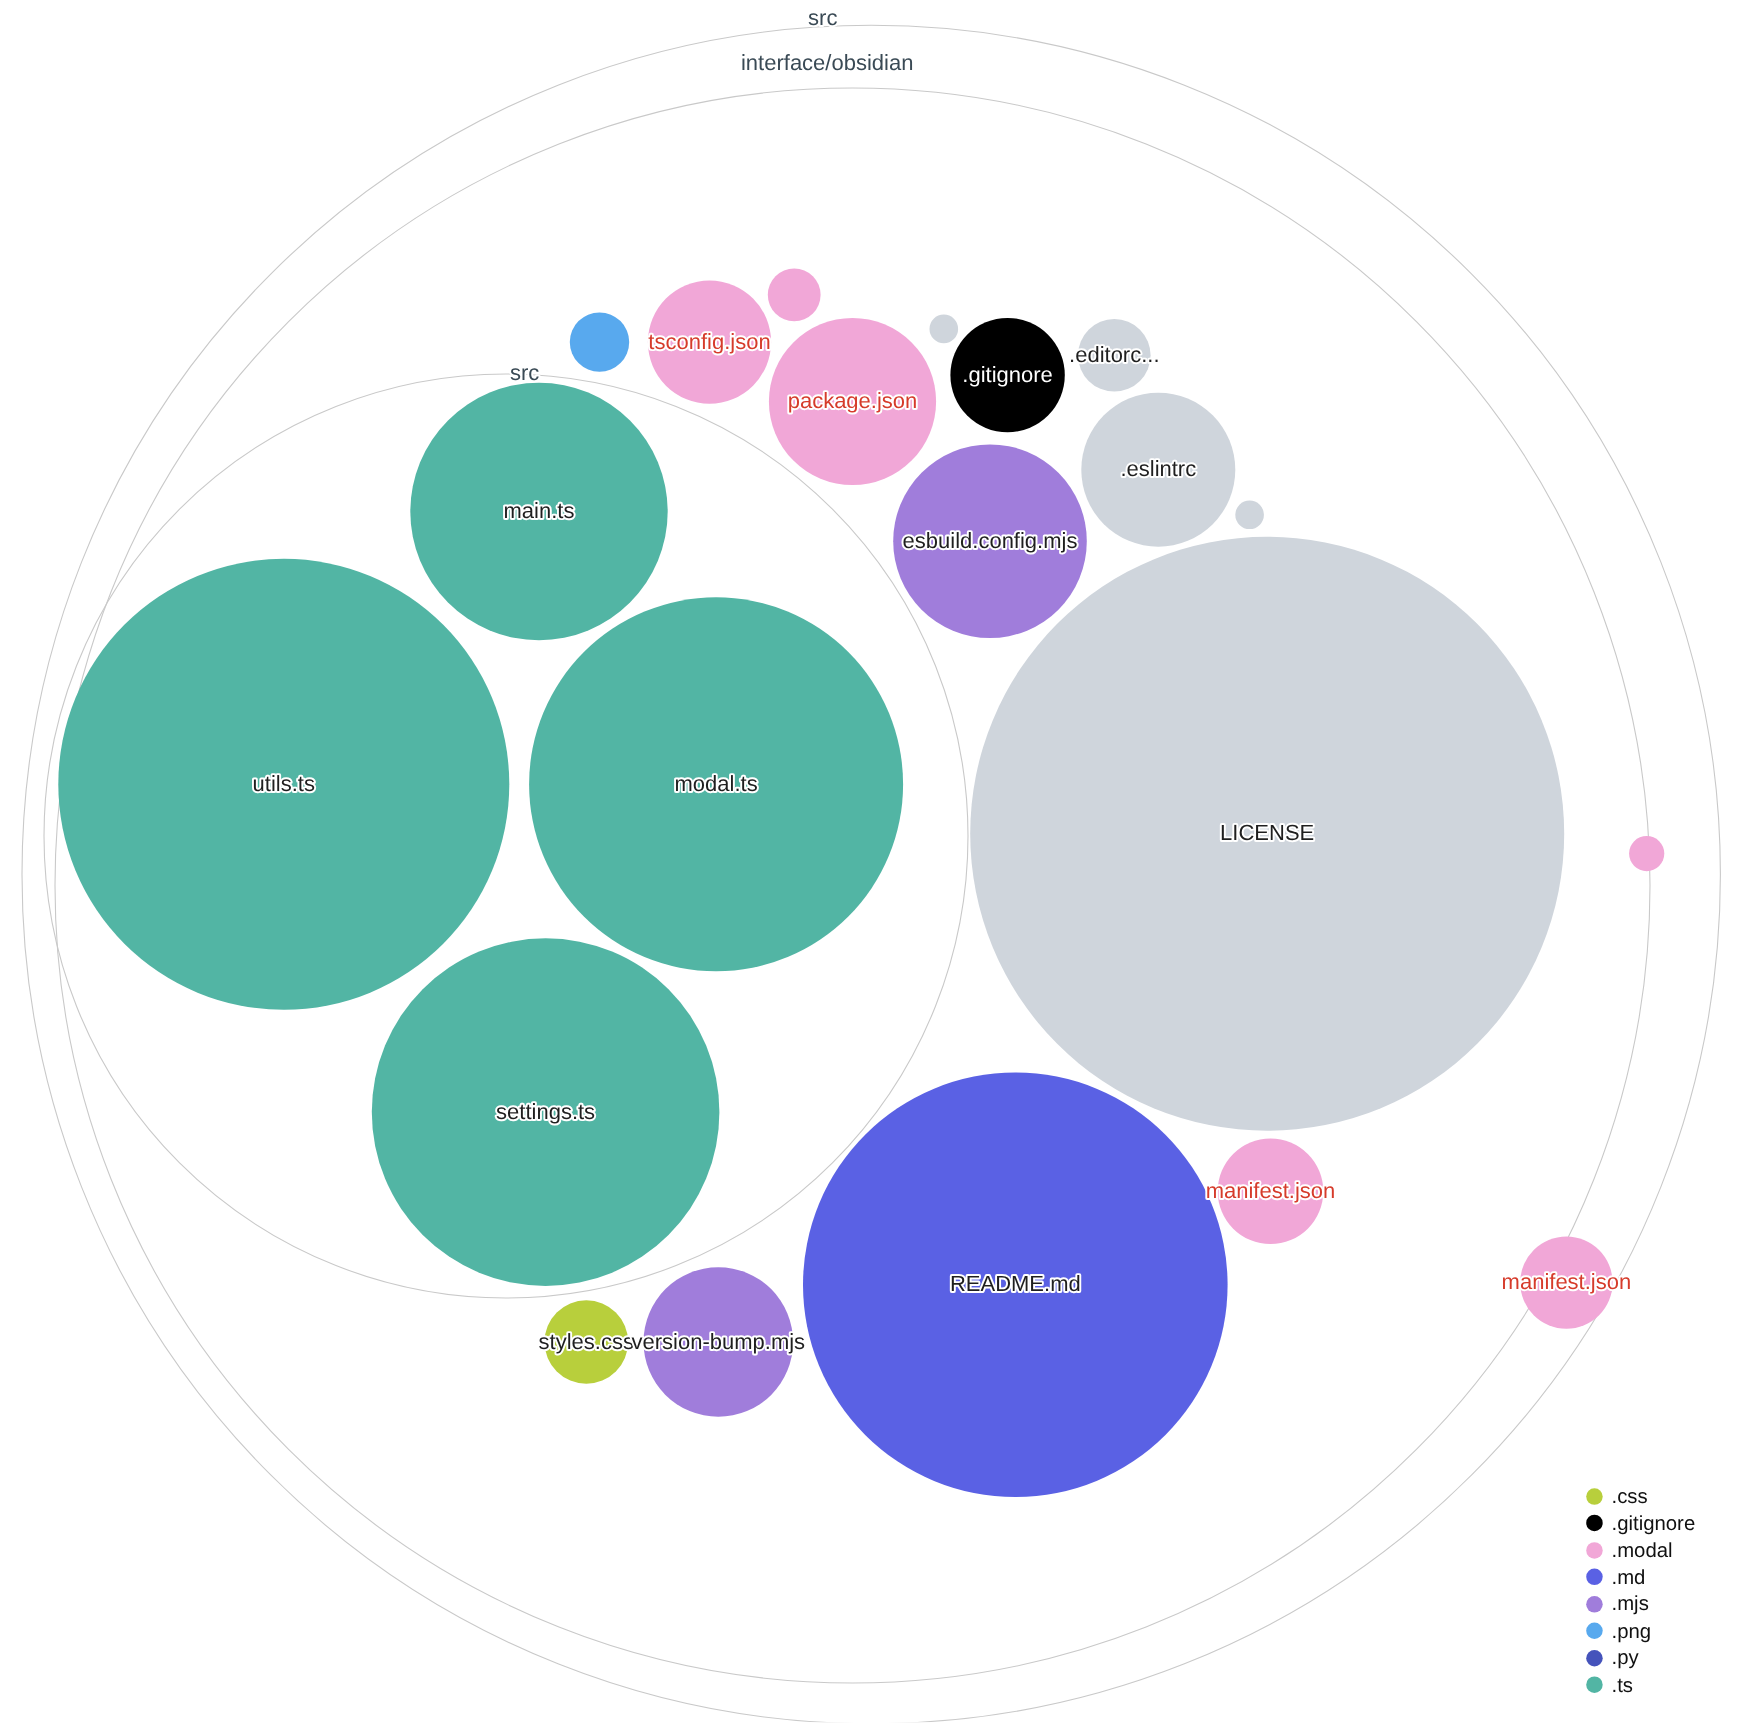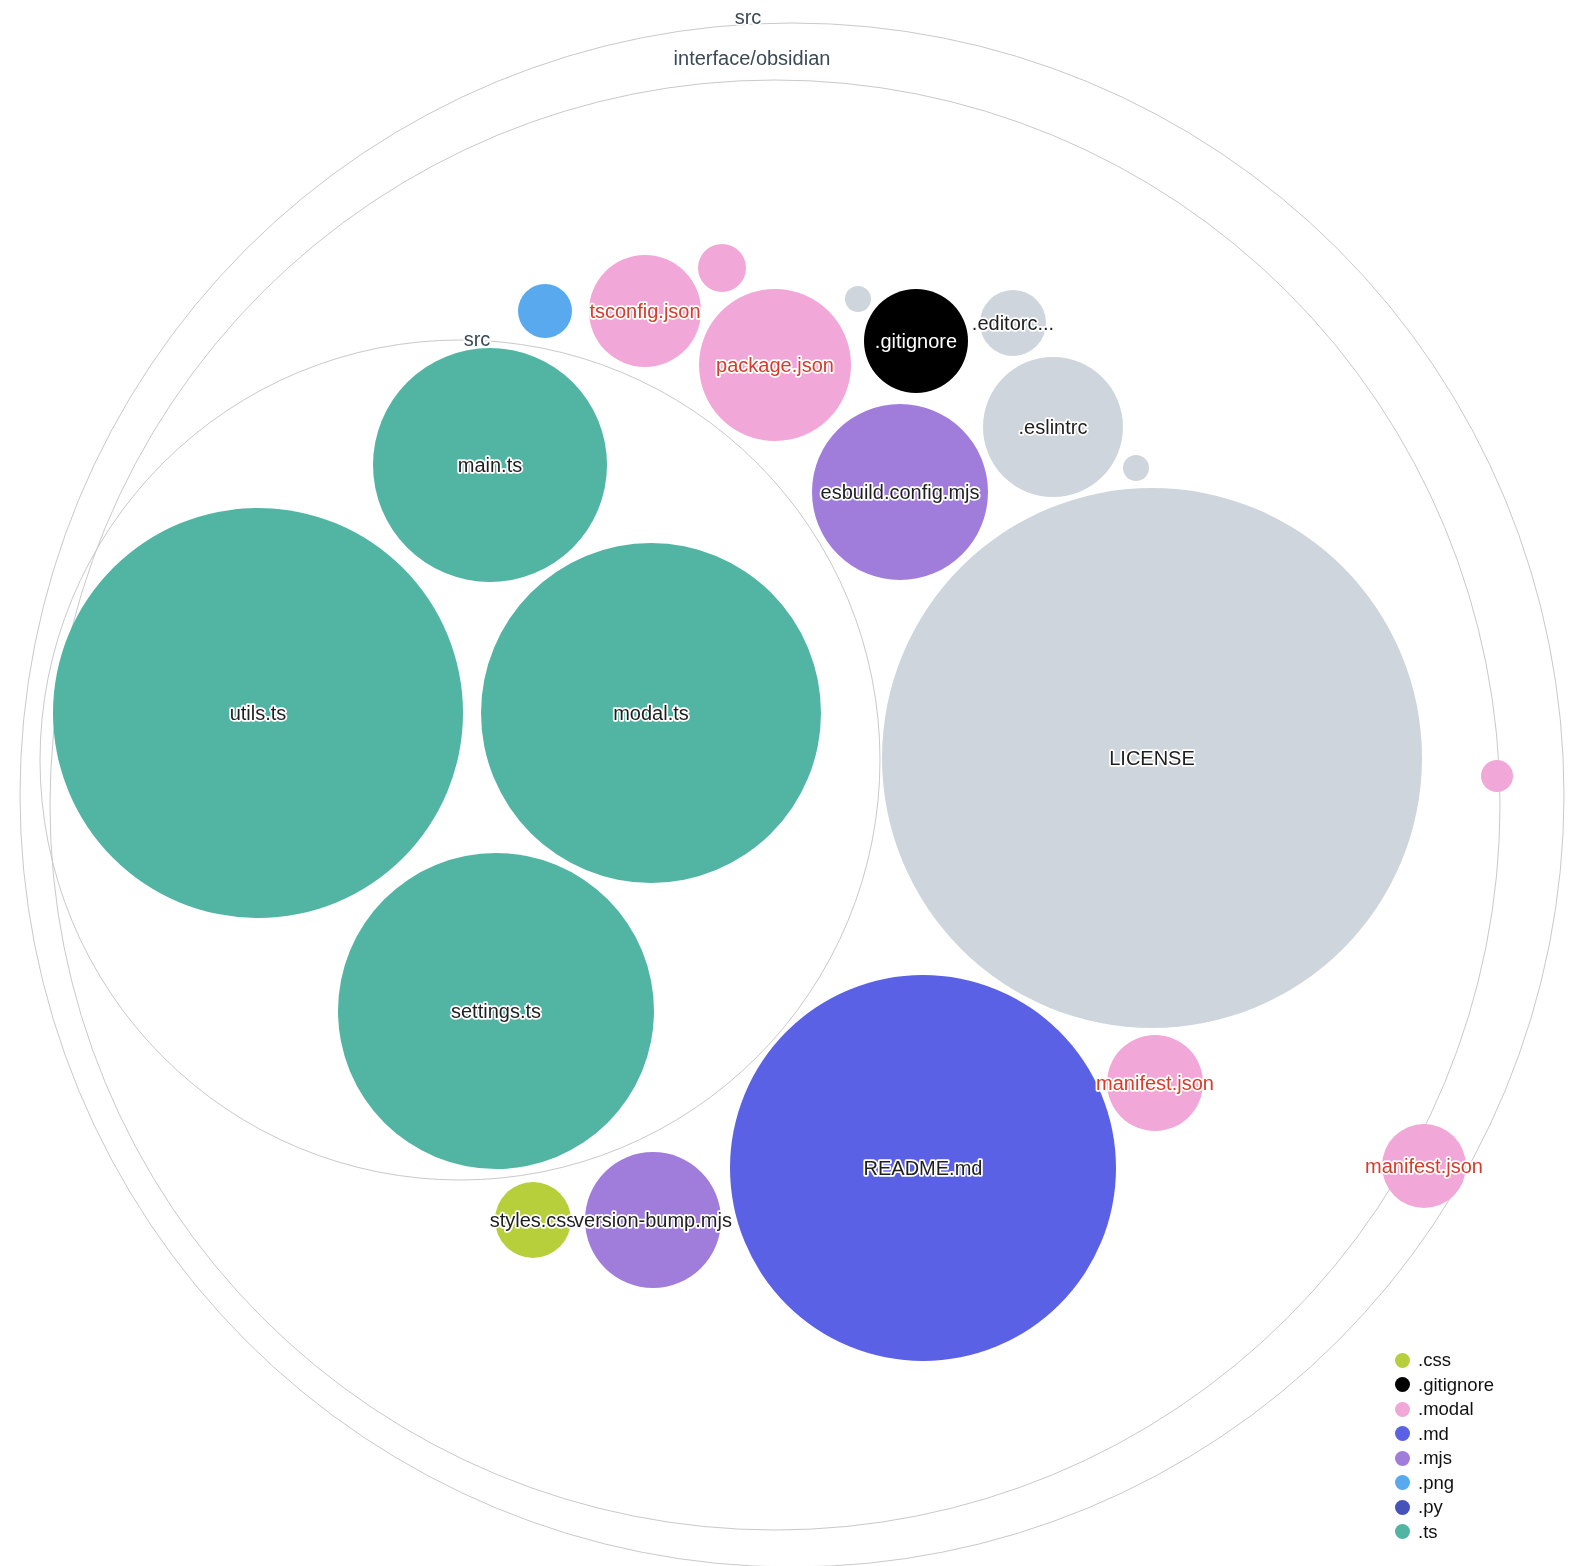--- a/index.html
+++ b/index.html
@@ -5,21 +5,21 @@
   html,body{margin:0;padding:0;background:#ffffff;}
   .stage{position:relative;width:1592px;height:1566px;background:#ffffff;overflow:hidden;
          font-family:"Liberation Sans", sans-serif;}
   svg{position:absolute;left:0;top:0;}
   text{font-family:"Liberation Sans", sans-serif;}
   .flabel{font-size:20px;text-anchor:middle;dominant-baseline:central;
           paint-order:stroke;stroke:#ffffff;stroke-width:3.5px;stroke-linejoin:round;}
   .flabel.inverse{stroke:none;paint-order:normal;}
   .clabel{font-size:20px;text-anchor:middle;dominant-baseline:central;fill:#3a4a55;
           paint-order:stroke;stroke:#ffffff;stroke-width:3.5px;stroke-linejoin:round;}
-  .legend{position:absolute;left:1395px;top:1348px;display:flex;flex-direction:column;justify-content:center;}
+  .legend{position:absolute;left:1442px;top:1348px;display:flex;flex-direction:column;justify-content:center;}
   .legend-row{display:flex;align-items:center;height:24.5px;}
   .legend-dot{width:15px;height:15px;border-radius:50%;margin-right:8px;flex:0 0 auto;}
   .legend-label{font-size:18.5px;color:#111111;white-space:nowrap;}
 </style>
 </head>
 <body>
 
 <div class="stage">
   <svg id="chart" width="1592" height="1566" viewBox="0 0 1592 1566">
       <circle cx="792" cy="795" r="772" fill="none" stroke="#c9c9c9" stroke-width="1"></circle>

